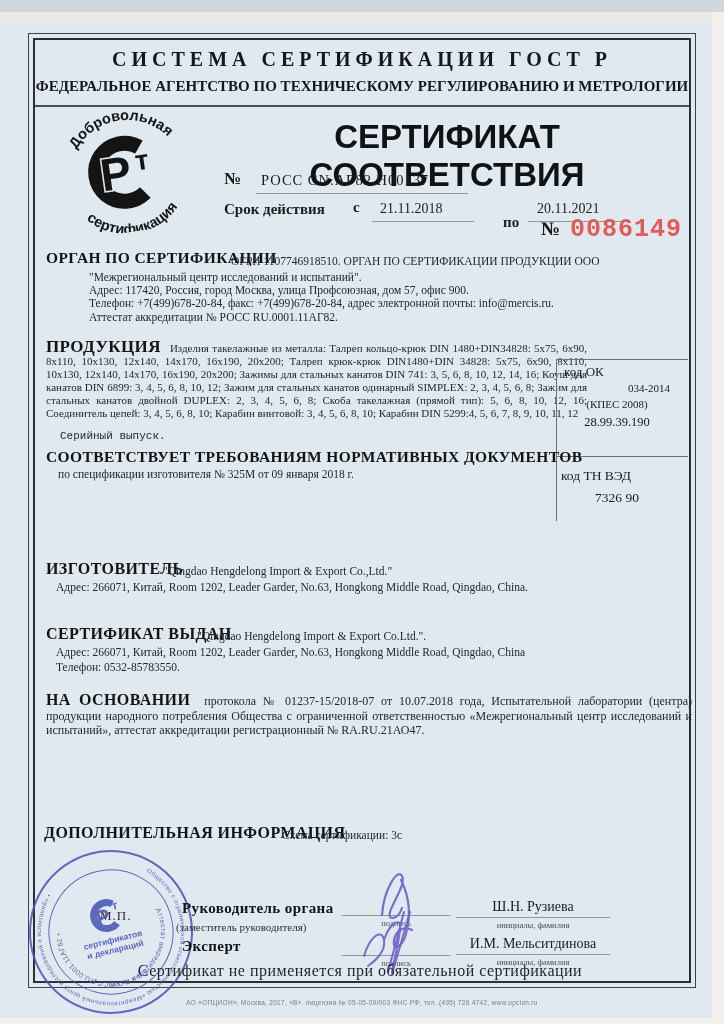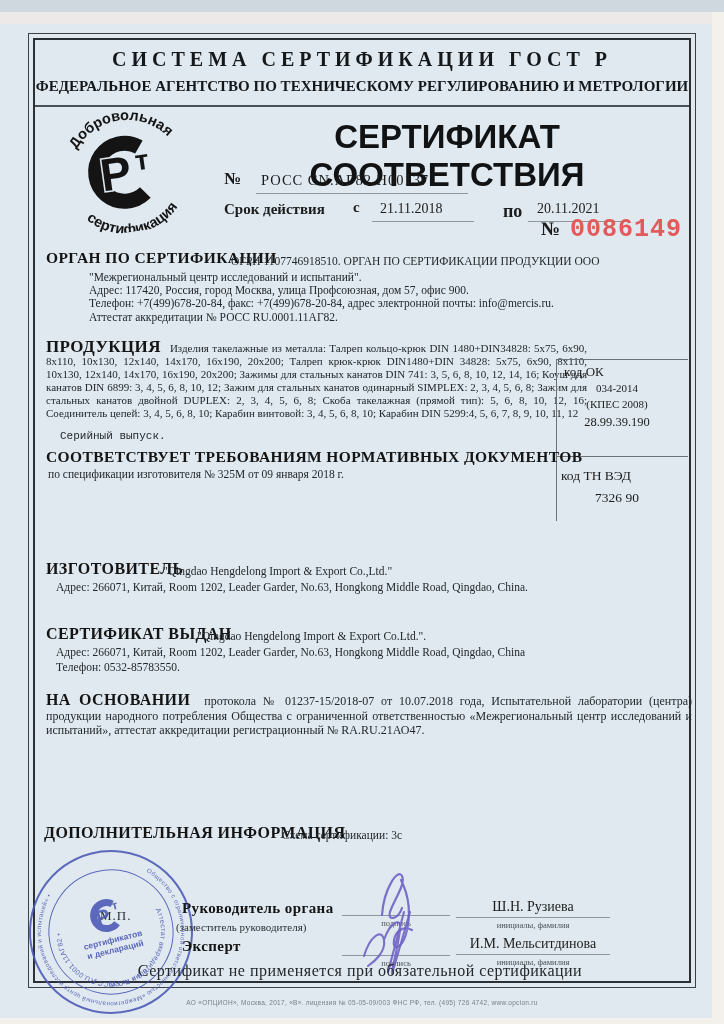--- a/index.html
+++ b/index.html
@@ -57,21 +57,21 @@
   </svg>
 
   <div class="abs ser b" style="left:224px;top:157px;font-size:17px;">№</div>
   <div class="abs ser" style="left:261px;top:160px;font-size:14.5px;letter-spacing:1px;">РОСС CN.АГ82.Н00137</div>
   <div class="abs thinline" style="left:256px;top:181px;width:212px;height:1px;"></div>
 
   <div class="abs ser b" style="left:224px;top:189px;font-size:15px;">Срок действия</div>
   <div class="abs ser b" style="left:353px;top:187px;font-size:15px;">с</div>
   <div class="abs ser" style="left:380px;top:189px;font-size:14px;">21.11.2018</div>
   <div class="abs thinline" style="left:372px;top:209px;width:102px;height:1px;"></div>
-  <div class="abs ser b" style="left:503px;top:189px;font-size:18px;">по</div>
+  <div class="abs ser b" style="left:503px;top:202px;font-size:15px;">по</div>
   <div class="abs ser" style="left:537px;top:189px;font-size:14px;">20.11.2021</div>
   <div class="abs thinline" style="left:528px;top:209px;width:102px;height:1px;"></div>
 
   <div class="abs ser b" style="left:541px;top:206px;font-size:19px;">№</div>
   <div class="abs rednum" style="left:570px;top:203px;">0086149</div>
 
   <div class="abs sh" style="left:46px;top:237px;font-size:15.5px;">ОРГАН ПО СЕРТИФИКАЦИИ</div>
   <div class="abs ser small" style="left:231px;top:243px;">ОГРН 1107746918510. ОРГАН ПО СЕРТИФИКАЦИИ ПРОДУКЦИИ ООО</div>
   <div class="abs ser small" style="left:89px;top:259px;width:570px;line-height:13.2px;">
     <div>"Межрегиональный центр исследований и испытаний".</div>
@@ -82,28 +82,28 @@
 
   <div class="abs ser j" style="left:46px;top:329px;width:541px;font-size:11px;line-height:12.9px;color:#23282c;">
     <span class="sh" style="font-size:17px;margin-right:9px;">ПРОДУКЦИЯ</span><span>Изделия такелажные из металла: Талреп кольцо-крюк DIN 1480+DIN34828: 5x75, 6x90, 8x110, 10x130, 12x140, 14x170, 16x190, 20x200; Талреп крюк-крюк DIN1480+DIN 34828: 5x75, 6x90, 8x110, 10x130, 12x140, 14x170, 16x190, 20x200; Зажимы для стальных канатов DIN 741: 3, 5, 6, 8, 10, 12, 14, 16; Коуш для канатов DIN 6899: 3, 4, 5, 6, 8, 10, 12; Зажим для стальных канатов одинарный SIMPLEX: 2, 3, 4, 5, 6, 8; Зажим для стальных канатов двойной DUPLEX: 2, 3, 4, 5, 6, 8; Скоба такелажная (прямой тип): 5, 6, 8, 10, 12, 16; Соединитель цепей: 3, 4, 5, 6, 8, 10; Карабин винтовой: 3, 4, 5, 6, 8, 10; Карабин DIN 5299:4, 5, 6, 7, 8, 9, 10, 11, 12</span>
   </div>
   <div class="abs ser" style="left:60px;top:418px;font-size:11px;color:#23282c;font-family:Liberation Mono, monospace;">Серийный выпуск.</div>
 
   <div class="abs line" style="left:556px;top:347px;width:1px;height:162px;background:#6b7176;"></div>
   <div class="abs line" style="left:556px;top:347px;width:132px;height:1px;background:#6b7176;"></div>
   <div class="abs line" style="left:556px;top:444px;width:132px;height:1px;background:#6b7176;"></div>
   <div class="abs ser" style="left:564px;top:352px;font-size:13px;">код ОК</div>
-  <div class="abs ser ctr" style="left:556px;top:370px;width:122px;font-size:11px;text-align:center;">034-2014</div>
+  <div class="abs ser ctr" style="left:588px;top:370px;width:122px;font-size:11px;text-align:center;">034-2014</div>
   <div class="abs ser ctr" style="left:556px;top:386px;width:122px;font-size:11px;">(КПЕС 2008)</div>
   <div class="abs ser ctr" style="left:556px;top:403px;width:122px;font-size:12.5px;">28.99.39.190</div>
   <div class="abs ser" style="left:561px;top:456px;font-size:13.5px;">код ТН ВЭД</div>
   <div class="abs ser ctr" style="left:556px;top:478px;width:122px;font-size:13.5px;">7326 90</div>
 
   <div class="abs sh" style="left:46px;top:436px;font-size:15.5px;">СООТВЕТСТВУЕТ ТРЕБОВАНИЯМ НОРМАТИВНЫХ ДОКУМЕНТОВ</div>
-  <div class="abs ser small" style="left:48px;top:456px;">по спецификации изготовителя № 325М от 09 января 2018 г.</div>
+  <div class="abs ser small" style="left:58px;top:456px;">по спецификации изготовителя № 325М от 09 января 2018 г.</div>
 
   <div class="abs sh" style="left:46px;top:548px;font-size:16px;">ИЗГОТОВИТЕЛЬ</div>
   <div class="abs ser small" style="left:163px;top:553px;">"Qingdao Hengdelong Import &amp; Export Co.,Ltd."</div>
   <div class="abs ser small" style="left:56px;top:569px;">Адрес: 266071, Китай, Room 1202, Leader Garder, No.63, Hongkong Middle Road, Qingdao, China.</div>
 
   <div class="abs sh" style="left:46px;top:613px;font-size:16px;">СЕРТИФИКАТ ВЫДАН</div>
   <div class="abs ser small" style="left:197px;top:618px;">"Qingdao Hengdelong Import &amp; Export Co.Ltd.".</div>
   <div class="abs ser small" style="left:56px;top:634px;">Адрес: 266071, Китай, Room 1202, Leader Garder, No.63, Hongkong Middle Road, Qingdao, China</div>
   <div class="abs ser small" style="left:56px;top:649px;">Телефон: 0532-85783550.</div>
 

